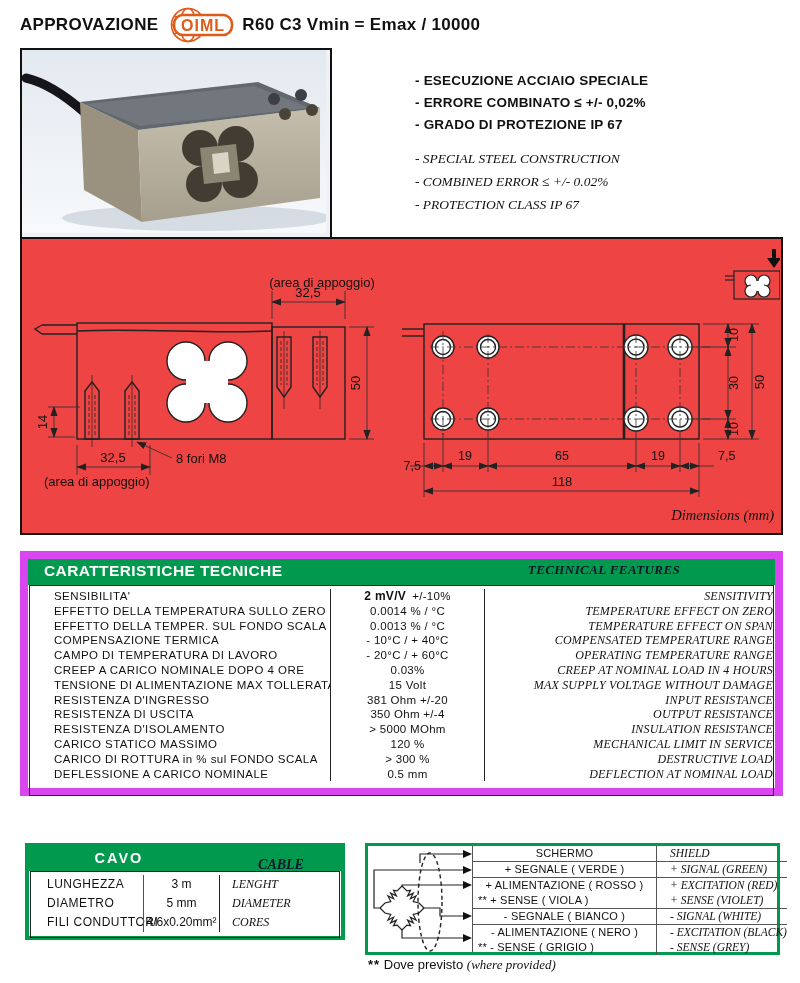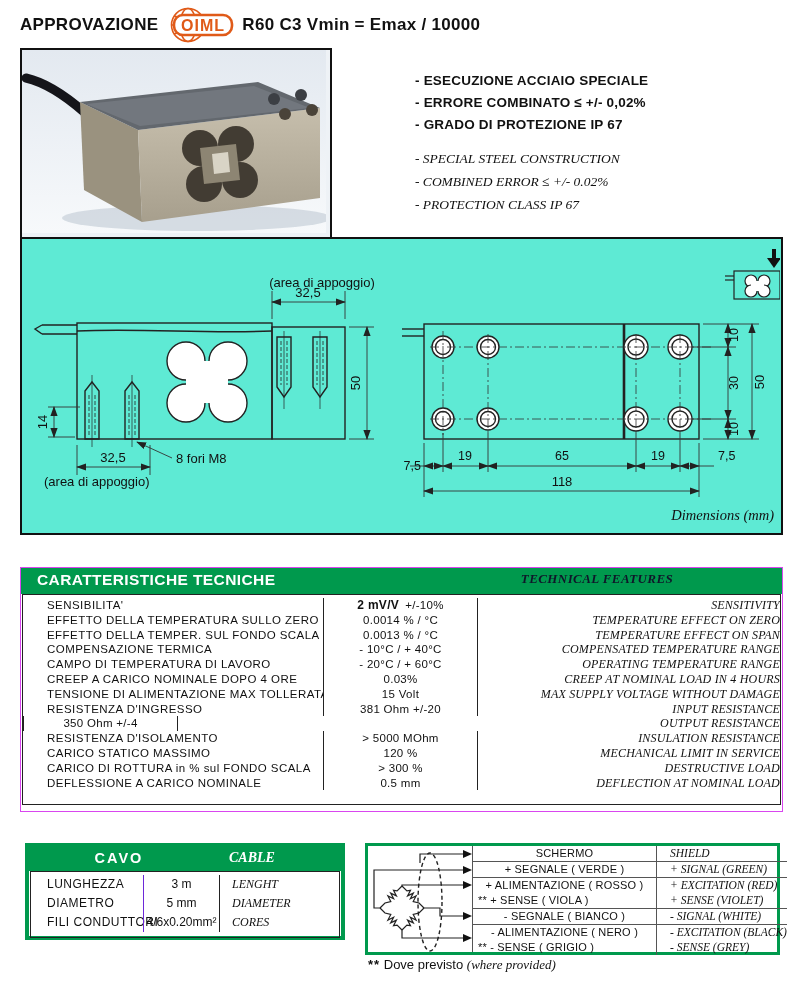--- a/index.html
+++ b/index.html
@@ -11,42 +11,42 @@
   .oiml-wrap{position:relative;width:70px;height:38px;margin:0 6px 0 8px;}
   .approval .code{font-size:17px;font-weight:bold;letter-spacing:.3px;}
   
   .photo-box{position:absolute;left:20px;top:48px;width:308px;height:187px;border:2px solid #111;background:#eef2f6;}
   
   .bullets{position:absolute;left:415px;top:70px;width:370px;}
   .bullet-it{font-size:13.5px;font-weight:bold;letter-spacing:.2px;line-height:22px;white-space:nowrap;}
   .bullets-en{margin-top:11px;}
   .bullet-en{font-family:"Liberation Serif",serif;font-style:italic;font-size:13.5px;line-height:23px;white-space:nowrap;}
   
-  .draw-box{position:absolute;left:20px;top:237px;width:763px;height:298px;border:2.5px solid #111;box-sizing:border-box;background:#5eead4;}
+  .draw-box{position:absolute;left:20px;top:237px;width:763px;height:298px;border:2.5px solid #111;box-sizing:border-box;background:#ef4444;}
   .draw-box svg{display:block;}
   text.dtx{font-family:"Liberation Sans",sans-serif;font-size:13px;fill:#111;}
   text.dtx-s{font-family:"Liberation Sans",sans-serif;font-size:12.5px;fill:#111;}
   text.dnote{font-family:"Liberation Serif",serif;font-style:italic;font-size:14.5px;fill:#111;}
   
-  .tech{position:absolute;left:20px;top:567px;width:763px;height:245px;border:1px solid #d946ef;box-sizing:border-box;background:#fff;}
+  .tech{position:absolute;left:20px;top:551px;width:763px;height:245px;border:8px solid #d946ef;box-sizing:border-box;background:#fff;}
   .tech-head{position:relative;height:26px;background:#00994d;}
   .tech-head .tit{position:absolute;left:16px;top:3px;color:#fff;font-size:15.5px;font-weight:bold;letter-spacing:.4px;}
   .tech-head .ten{position:absolute;left:426px;width:300px;top:3px;color:#0f172a;text-align:center;
       font-family:"Liberation Serif",serif;font-style:italic;font-weight:bold;font-size:13px;letter-spacing:.4px;}
   .tech-body{margin:0 1px 1px 1px;border:1px solid #222;padding:3px 0 4px 0;height:202px;box-sizing:content-box;}
   .trow{display:flex;height:14.8px;line-height:14.8px;}
   .tc1{width:300px;padding-left:24px;box-sizing:border-box;font-size:11.5px;letter-spacing:.45px;white-space:nowrap;overflow:hidden;}
   .tc2{width:153px;border-left:1px solid #222;border-right:1px solid #222;text-align:center;font-size:11.5px;letter-spacing:.3px;white-space:nowrap;}
   .tc2 b{font-size:12px;}
   .tc3{flex:1;padding-left:20px;font-family:"Liberation Serif",serif;font-style:italic;font-size:12px;letter-spacing:.2px;white-space:nowrap;overflow:hidden;text-align:right;}
   
   .cable{position:absolute;left:25px;top:843px;width:320px;height:97px;border:4px solid #00994d;box-sizing:border-box;background:#fff;}
   .cable-head{position:relative;height:24px;background:#00994d;}
   .cable-head .tit{position:absolute;left:0;width:180px;top:3px;text-align:center;color:#ffffff;font-size:14.5px;font-weight:bold;letter-spacing:2px;}
-  .cable-head .ten{position:absolute;left:200px;width:104px;top:3px;text-align:left;color:#ffffff;
+  .cable-head .ten{position:absolute;left:200px;width:104px;top:10px;text-align:center;color:#0f172a;
       font-family:"Liberation Serif",serif;font-style:italic;font-weight:bold;font-size:14px;}
   .cable-body{margin:0 1px 1px 1px;border:1px solid #222;height:62px;padding-top:3px;}
   .crow{display:flex;height:19px;line-height:19px;}
   .cc1{width:112px;padding-left:16px;box-sizing:border-box;font-size:12px;letter-spacing:.5px;white-space:nowrap;}
   .cc2{width:75px;border-left:1px solid #6d28d9;border-right:1px solid #222;text-align:center;font-size:12px;white-space:nowrap;}
   .cc3{flex:1;padding-left:12px;font-family:"Liberation Serif",serif;font-style:italic;font-size:12px;white-space:nowrap;}
   
   .conn{position:absolute;left:365px;top:843px;width:415px;height:112px;border:3px solid #00994d;box-sizing:border-box;background:#fff;display:flex;}
   .conn-diagram{width:104px;height:106px;flex:none;}
   .conn-table{flex:1;border-left:1px solid #555;}
@@ -335,20 +335,21 @@
           <div class="tc1">TENSIONE DI ALIMENTAZIONE MAX TOLLERATA</div>
           <div class="tc2">15 Volt</div>
           <div class="tc3">MAX SUPPLY VOLTAGE WITHOUT DAMAGE</div>
         </div>
         <div class="trow">
           <div class="tc1">RESISTENZA D'INGRESSO</div>
           <div class="tc2">381 Ohm +/-20</div>
           <div class="tc3">INPUT RESISTANCE</div>
         </div>
         <div class="trow">
+          <div class="tc1">RESISTENZA DI USCITA</div>
           <div class="tc2">350 Ohm +/-4</div>
           <div class="tc3">OUTPUT RESISTANCE</div>
         </div>
         <div class="trow">
           <div class="tc1">RESISTENZA D'ISOLAMENTO</div>
           <div class="tc2">&gt; 5000 MOhm</div>
           <div class="tc3">INSULATION RESISTANCE</div>
         </div>
         <div class="trow">
           <div class="tc1">CARICO STATICO MASSIMO</div>

